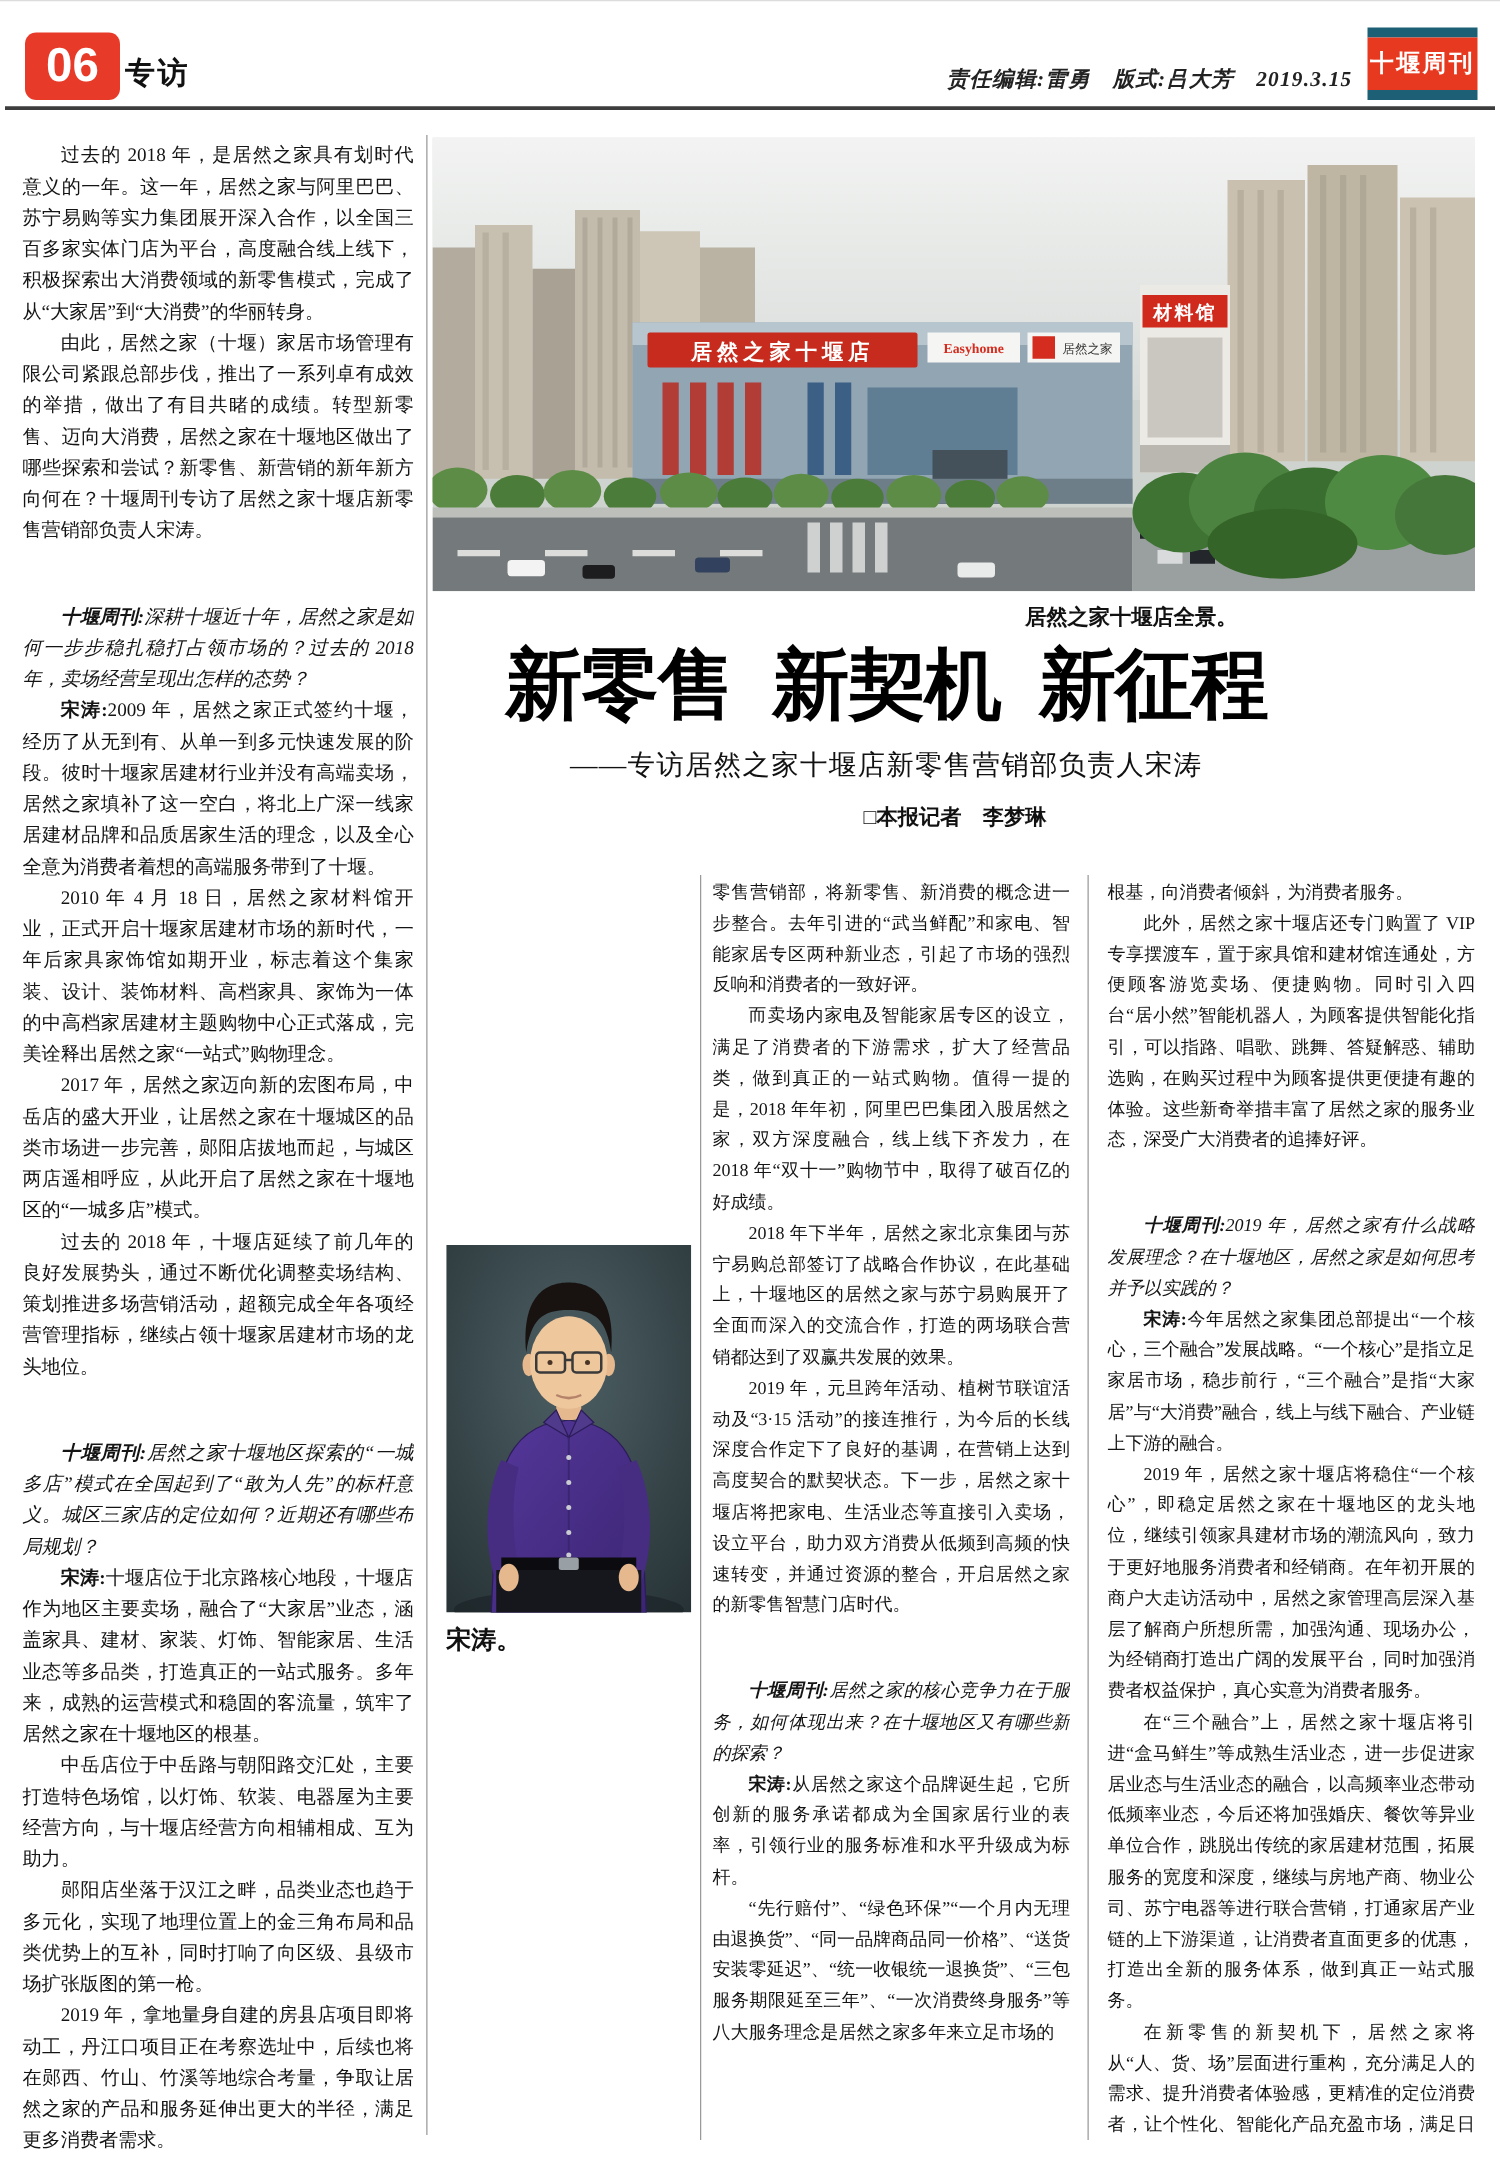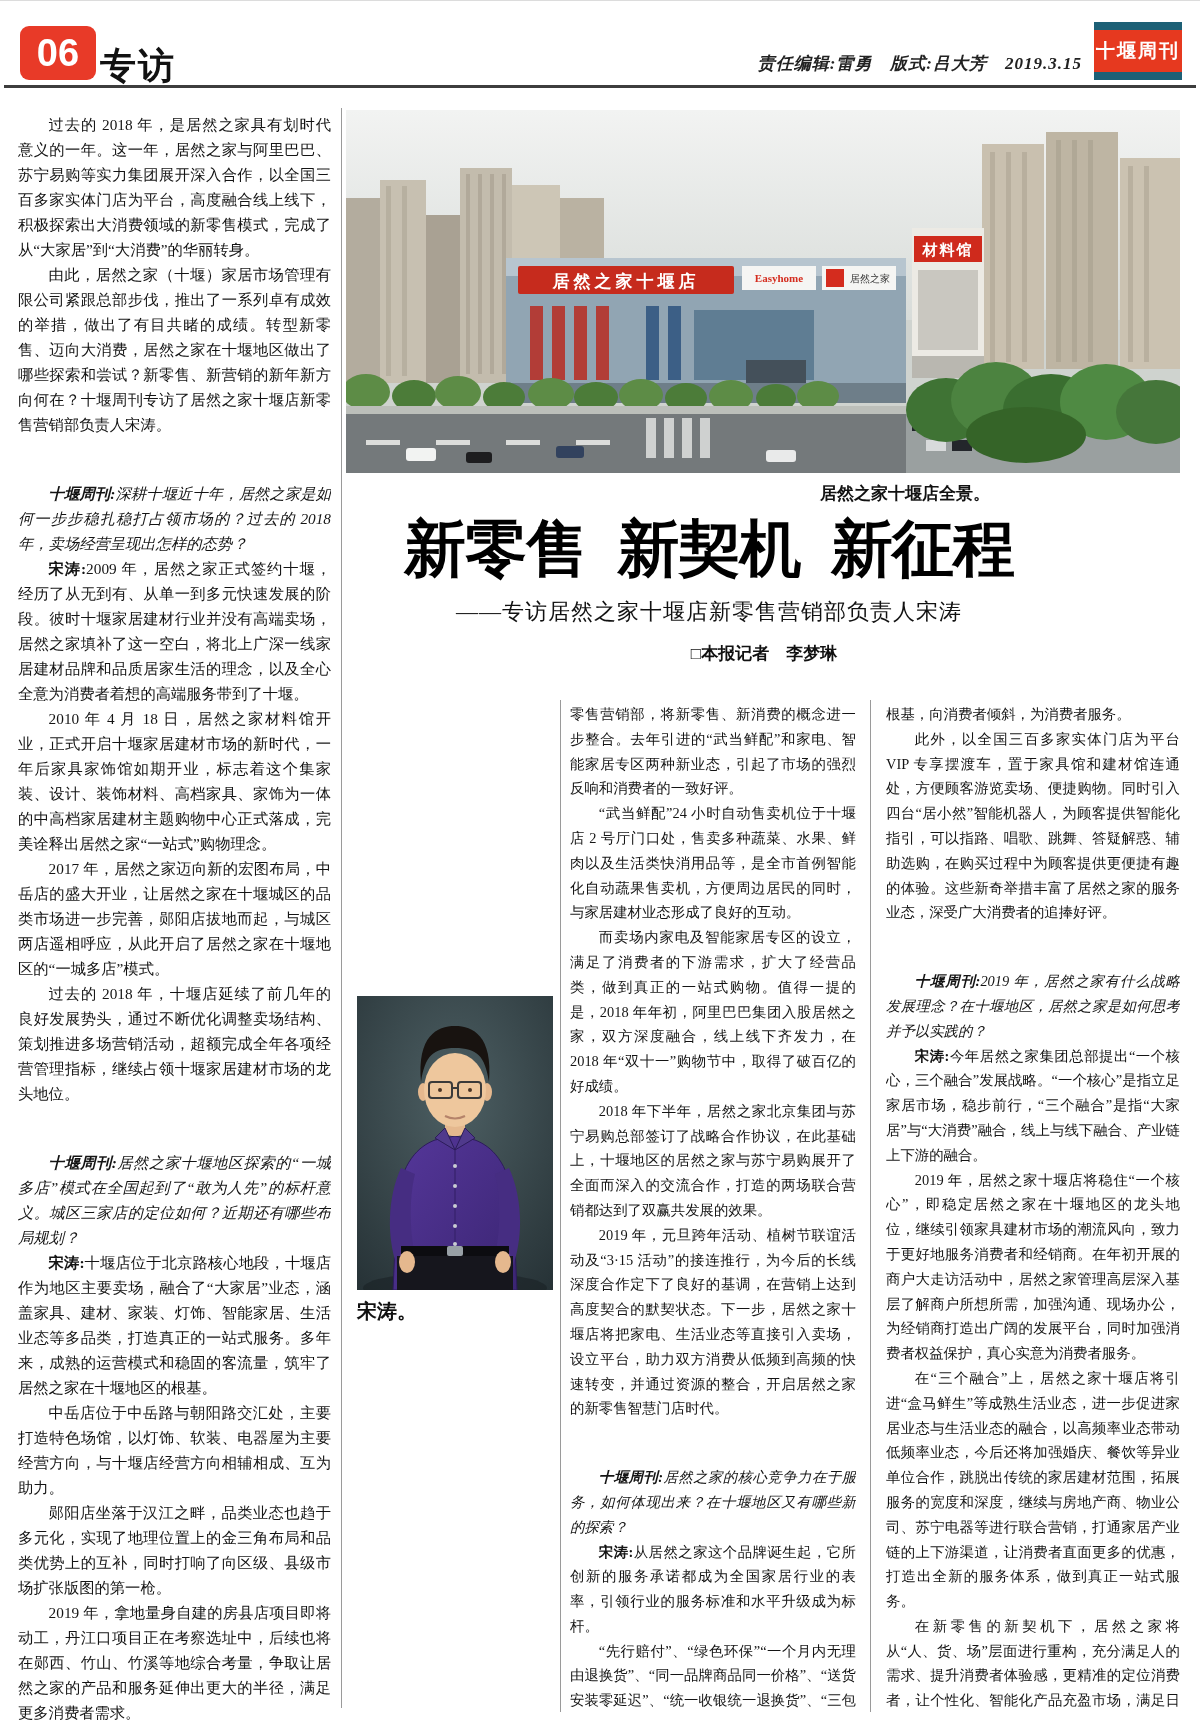--- a/index.html
+++ b/index.html
@@ -12,21 +12,21 @@
 
   
   .top-hairline{left:0;top:8;width:1200px;height:1px;background:#dcdcdc;}
   .pageno-box{
     left:20px;top:26px;width:76px;height:54px;border-radius:9px;
     background:#e83a28;color:#fff;display:flex;align-items:center;justify-content:center;
     font-family:"Liberation Sans", sans-serif;font-weight:700;font-size:38px;
   }
   .section-label{
     left:100px;top:42px;font-family:"Liberation Sans", sans-serif;
-    font-weight:700;font-size:36px;color:#111;letter-spacing:2px;
+    font-weight:700;font-size:24px;color:#111;letter-spacing:2px;
   }
   .editor-line{
     left:640px;top:52px;width:442px;text-align:right;
     font-style:italic;font-weight:700;font-size:17px;color:#222;letter-spacing:1px;
   }
   .masthead{
     left:1094px;top:22px;width:88px;height:58px;display:flex;flex-direction:column;
   }
   .masthead .bar{height:8px;background:#1d6076;}
   .masthead .mid{
@@ -238,31 +238,30 @@
     <p class="body">2017 年，居然之家迈向新的宏图布局，中岳店的盛大开业，让居然之家在十堰城区的品类市场进一步完善，郧阳店拔地而起，与城区两店遥相呼应，从此开启了居然之家在十堰地区的“一城多店”模式。</p>
     <p class="body">过去的 2018 年，十堰店延续了前几年的良好发展势头，通过不断优化调整卖场结构、策划推进多场营销活动，超额完成全年各项经营管理指标，继续占领十堰家居建材市场的龙头地位。</p>
     <p class="q"><span class="lead">十堰周刊:</span>居然之家十堰地区探索的“一城多店”模式在全国起到了“敢为人先”的标杆意义。城区三家店的定位如何？近期还有哪些布局规划？</p>
     <p class="a"><span class="lead">宋涛:</span>十堰店位于北京路核心地段，十堰店作为地区主要卖场，融合了“大家居”业态，涵盖家具、建材、家装、灯饰、智能家居、生活业态等多品类，打造真正的一站式服务。多年来，成熟的运营模式和稳固的客流量，筑牢了居然之家在十堰地区的根基。</p>
     <p class="body">中岳店位于中岳路与朝阳路交汇处，主要打造特色场馆，以灯饰、软装、电器屋为主要经营方向，与十堰店经营方向相辅相成、互为助力。</p>
     <p class="body">郧阳店坐落于汉江之畔，品类业态也趋于多元化，实现了地理位置上的金三角布局和品类优势上的互补，同时打响了向区级、县级市场扩张版图的第一枪。</p>
     <p class="body">2019 年，拿地量身自建的房县店项目即将动工，丹江口项目正在考察选址中，后续也将在郧西、竹山、竹溪等地综合考量，争取让居然之家的产品和服务延伸出更大的半径，满足更多消费者需求。</p>
   </div>
 <div class="abs col col2">
     <p class="cont">零售营销部，将新零售、新消费的概念进一步整合。去年引进的“武当鲜配”和家电、智能家居专区两种新业态，引起了市场的强烈反响和消费者的一致好评。</p>
-    <p class="body">“武当鲜配”24 小时自动售卖机位于十堰店 2 号厅门口处，售卖多种蔬菜、水果、鲜肉以及生活类快消用品等，是全市首例智能化自动蔬果售卖机，方便周边居民的同时，与家居建材业态形成了良好的互动。</p>
     <p class="body">而卖场内家电及智能家居专区的设立，满足了消费者的下游需求，扩大了经营品类，做到真正的一站式购物。值得一提的是，2018 年年初，阿里巴巴集团入股居然之家，双方深度融合，线上线下齐发力，在 2018 年“双十一”购物节中，取得了破百亿的好成绩。</p>
     <p class="body">2018 年下半年，居然之家北京集团与苏宁易购总部签订了战略合作协议，在此基础上，十堰地区的居然之家与苏宁易购展开了全面而深入的交流合作，打造的两场联合营销都达到了双赢共发展的效果。</p>
     <p class="body">2019 年，元旦跨年活动、植树节联谊活动及“3·15 活动”的接连推行，为今后的长线深度合作定下了良好的基调，在营销上达到高度契合的默契状态。下一步，居然之家十堰店将把家电、生活业态等直接引入卖场，设立平台，助力双方消费从低频到高频的快速转变，并通过资源的整合，开启居然之家的新零售智慧门店时代。</p>
     <p class="q"><span class="lead">十堰周刊:</span>居然之家的核心竞争力在于服务，如何体现出来？在十堰地区又有哪些新的探索？</p>
     <p class="a"><span class="lead">宋涛:</span>从居然之家这个品牌诞生起，它所创新的服务承诺都成为全国家居行业的表率，引领行业的服务标准和水平升级成为标杆。</p>
     <p class="body">“先行赔付”、“绿色环保”“一个月内无理由退换货”、“同一品牌商品同一价格”、“送货安装零延迟”、“统一收银统一退换货”、“三包服务期限延至三年”、“一次消费终身服务”等八大服务理念是居然之家多年来立足市场的</p>
   </div>
 <div class="abs col col3">
     <p class="cont">根基，向消费者倾斜，为消费者服务。</p>
-    <p class="body">此外，以全国三百多家实体门店为平台 VIP 专享摆渡车，置于家具馆和建材馆连通处，方便顾客游览卖场、便捷购物。同时引入四台“居小然”智能机器人，为顾客提供智能化指引，可以指路、唱歌、跳舞、答疑解惑、辅助选购，在购买过程中为顾客提供更便捷有趣的体验。这些新奇举措丰富了居然之家的服务业态，深受广大消费者的追捧好评。</p>
+    <p class="body">此外，居然之家十堰店还专门购置了 VIP 专享摆渡车，置于家具馆和建材馆连通处，方便顾客游览卖场、便捷购物。同时引入四台“居小然”智能机器人，为顾客提供智能化指引，可以指路、唱歌、跳舞、答疑解惑、辅助选购，在购买过程中为顾客提供更便捷有趣的体验。这些新奇举措丰富了居然之家的服务业态，深受广大消费者的追捧好评。</p>
     <p class="q"><span class="lead">十堰周刊:</span>2019 年，居然之家有什么战略发展理念？在十堰地区，居然之家是如何思考并予以实践的？</p>
     <p class="a"><span class="lead">宋涛:</span>今年居然之家集团总部提出“一个核心，三个融合”发展战略。“一个核心”是指立足家居市场，稳步前行，“三个融合”是指“大家居”与“大消费”融合，线上与线下融合、产业链上下游的融合。</p>
     <p class="body">2019 年，居然之家十堰店将稳住“一个核心”，即稳定居然之家在十堰地区的龙头地位，继续引领家具建材市场的潮流风向，致力于更好地服务消费者和经销商。在年初开展的商户大走访活动中，居然之家管理高层深入基层了解商户所想所需，加强沟通、现场办公，为经销商打造出广阔的发展平台，同时加强消费者权益保护，真心实意为消费者服务。</p>
     <p class="body">在“三个融合”上，居然之家十堰店将引进“盒马鲜生”等成熟生活业态，进一步促进家居业态与生活业态的融合，以高频率业态带动低频率业态，今后还将加强婚庆、餐饮等异业单位合作，跳脱出传统的家居建材范围，拓展服务的宽度和深度，继续与房地产商、物业公司、苏宁电器等进行联合营销，打通家居产业链的上下游渠道，让消费者直面更多的优惠，打造出全新的服务体系，做到真正一站式服务。</p>
     <p class="body">在新零售的新契机下，居然之家将从“人、货、场”层面进行重构，充分满足人的需求、提升消费者体验感，更精准的定位消费者，让个性化、智能化产品充盈市场，满足日新月异的消费需求。</p>
   </div>
 
 <svg class="abs portrait" viewBox="0 0 196 294" xmlns="http://www.w3.org/2000/svg">
   <defs>
     <radialGradient id="bgG" cx="0.5" cy="0.35" r="0.9">

